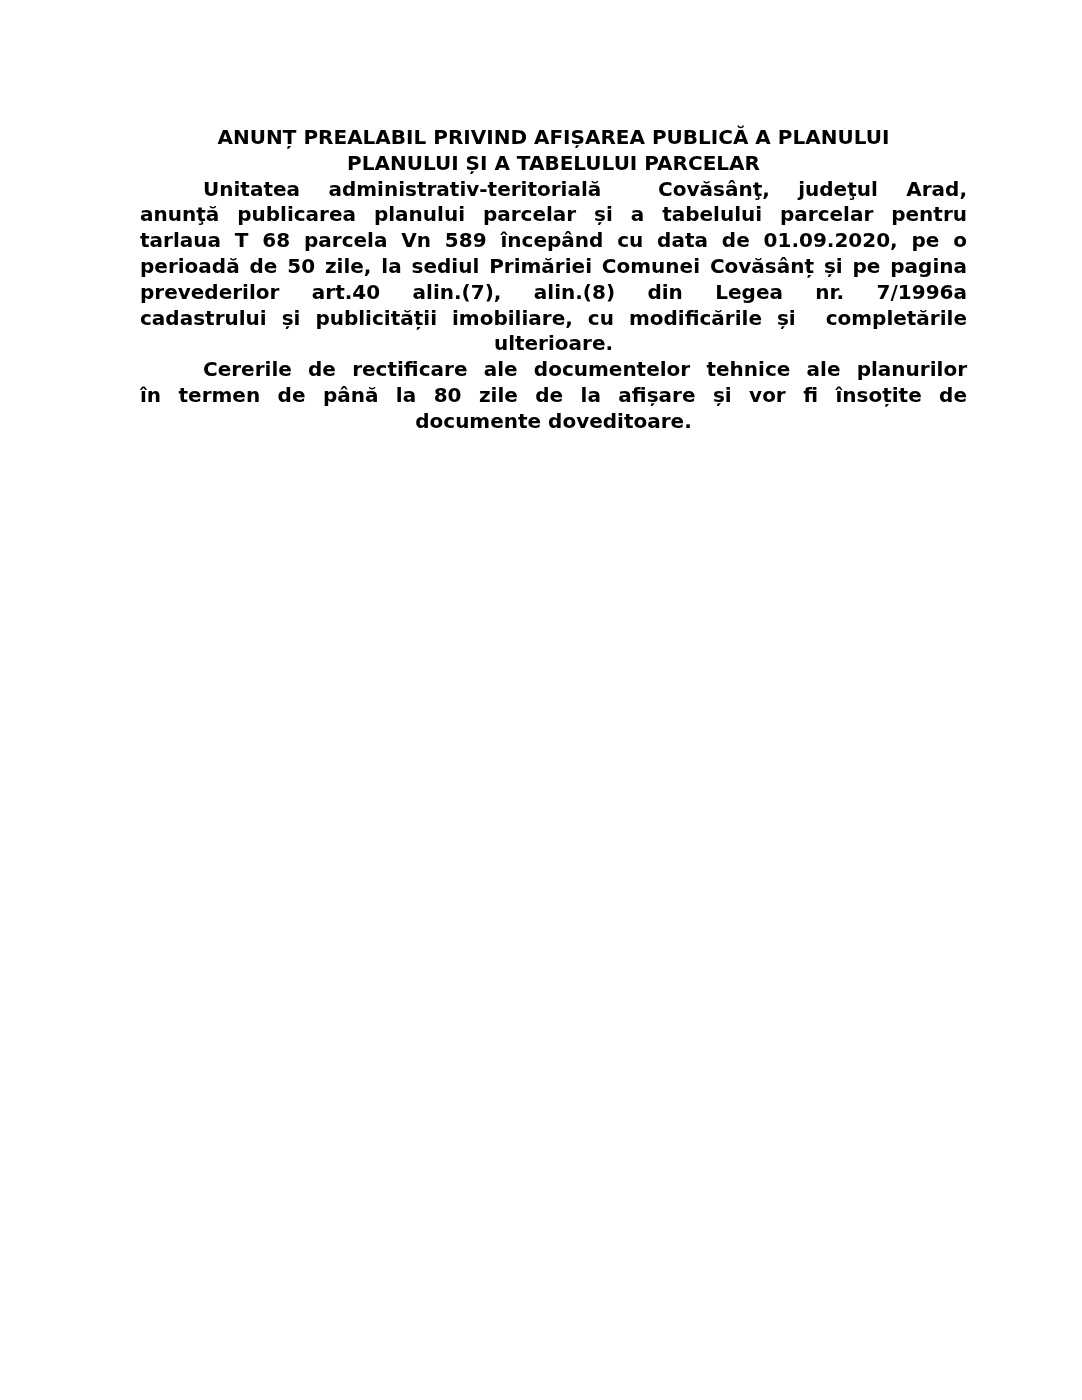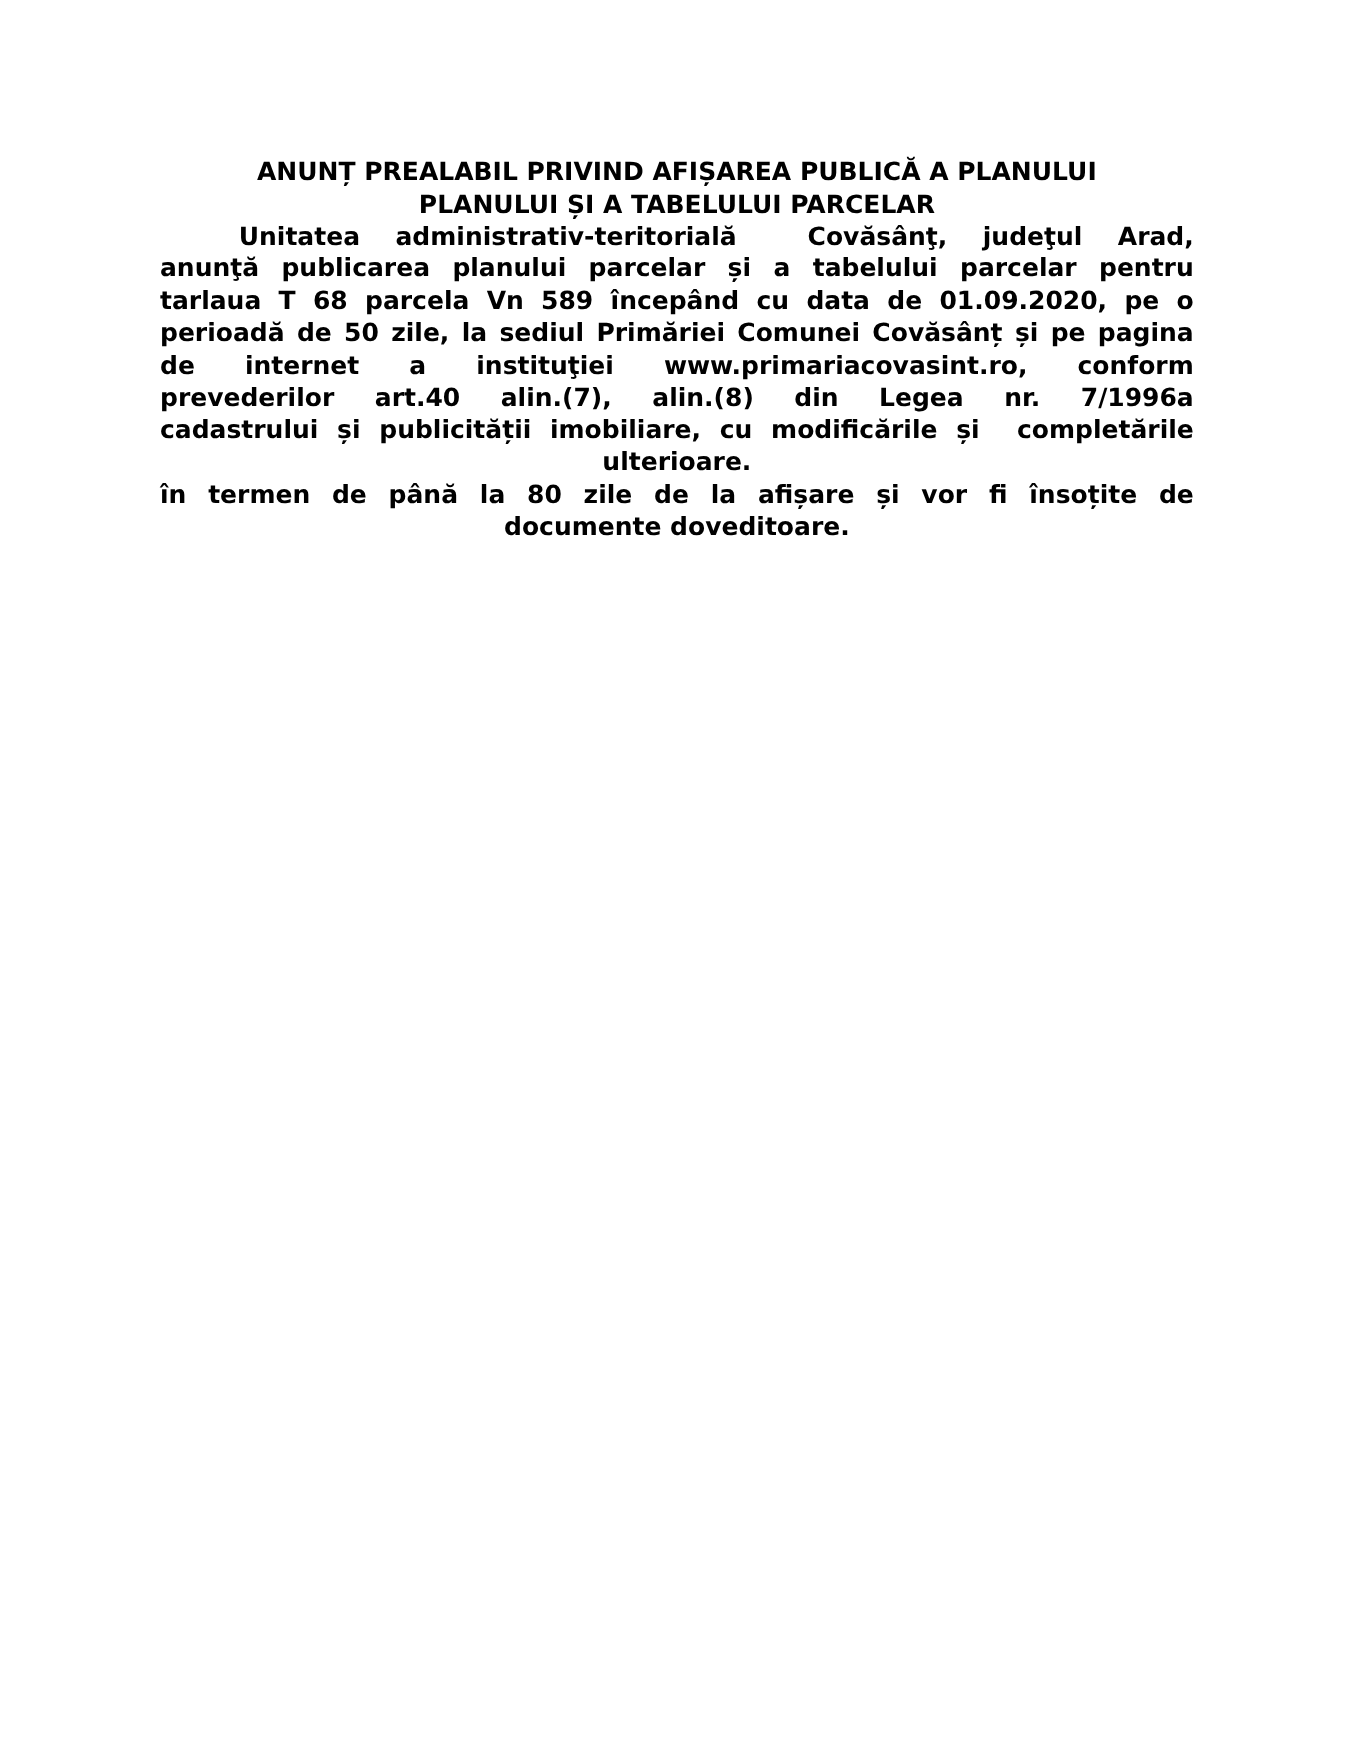--- a/index.html
+++ b/index.html
@@ -6,21 +6,21 @@
   .page {
     position: relative;
     width: 1082px;
     height: 1400px;
     background: #ffffff;
     overflow: hidden;
     font-family: "DejaVu Sans", "Liberation Sans", sans-serif;
   }
   .textblock {
     position: absolute;
-    left: 128px;
+    left: 140px;
     top: 125px;
     width: 827px;
     color: #000000;
     font-weight: 700;
     font-size: 20px;
     line-height: 25.8px;
     letter-spacing: 0;
   }
   .line { min-height: 25.8px; }
   .t { text-align: center; }               
@@ -38,22 +38,22 @@
 <div class="page">
   <div class="textblock">
 
     <div class="line t">ANUNȚ PREALABIL PRIVIND AFIȘAREA PUBLICĂ A PLANULUI</div>
     <div class="line t">PLANULUI ȘI A TABELULUI PARCELAR</div>
 
     <div class="line j ind">Unitatea administrativ-teritorială &nbsp;Covăsânţ, judeţul Arad,</div>
     <div class="line j">anunţă publicarea planului parcelar și a tabelului parcelar pentru</div>
     <div class="line j">tarlaua T 68 parcela Vn 589 începând cu data de 01.09.2020, pe o</div>
     <div class="line j">perioadă de 50 zile, la sediul Primăriei Comunei Covăsânț și pe pagina</div>
-    <div class="line j">de internet a instituţiei www.primariacovasint.ro, conform</div>
     <div class="line j">prevederilor art.40 alin.(7), alin.(8) din Legea nr. 7/1996a</div>
     <div class="line j">cadastrului și publicității imobiliare, cu modificările și &nbsp;completările</div>
     <div class="line l">ulterioare.</div>
 
+    <div class="line j ind">Cererile de rectificare ale documentelor tehnice ale planurilor</div>
     <div class="line j">în termen de până la 80 zile de la afișare și vor fi însoțite de</div>
     <div class="line l">documente doveditoare.</div>
 
   </div>
 </div>
 
 </body></html>

